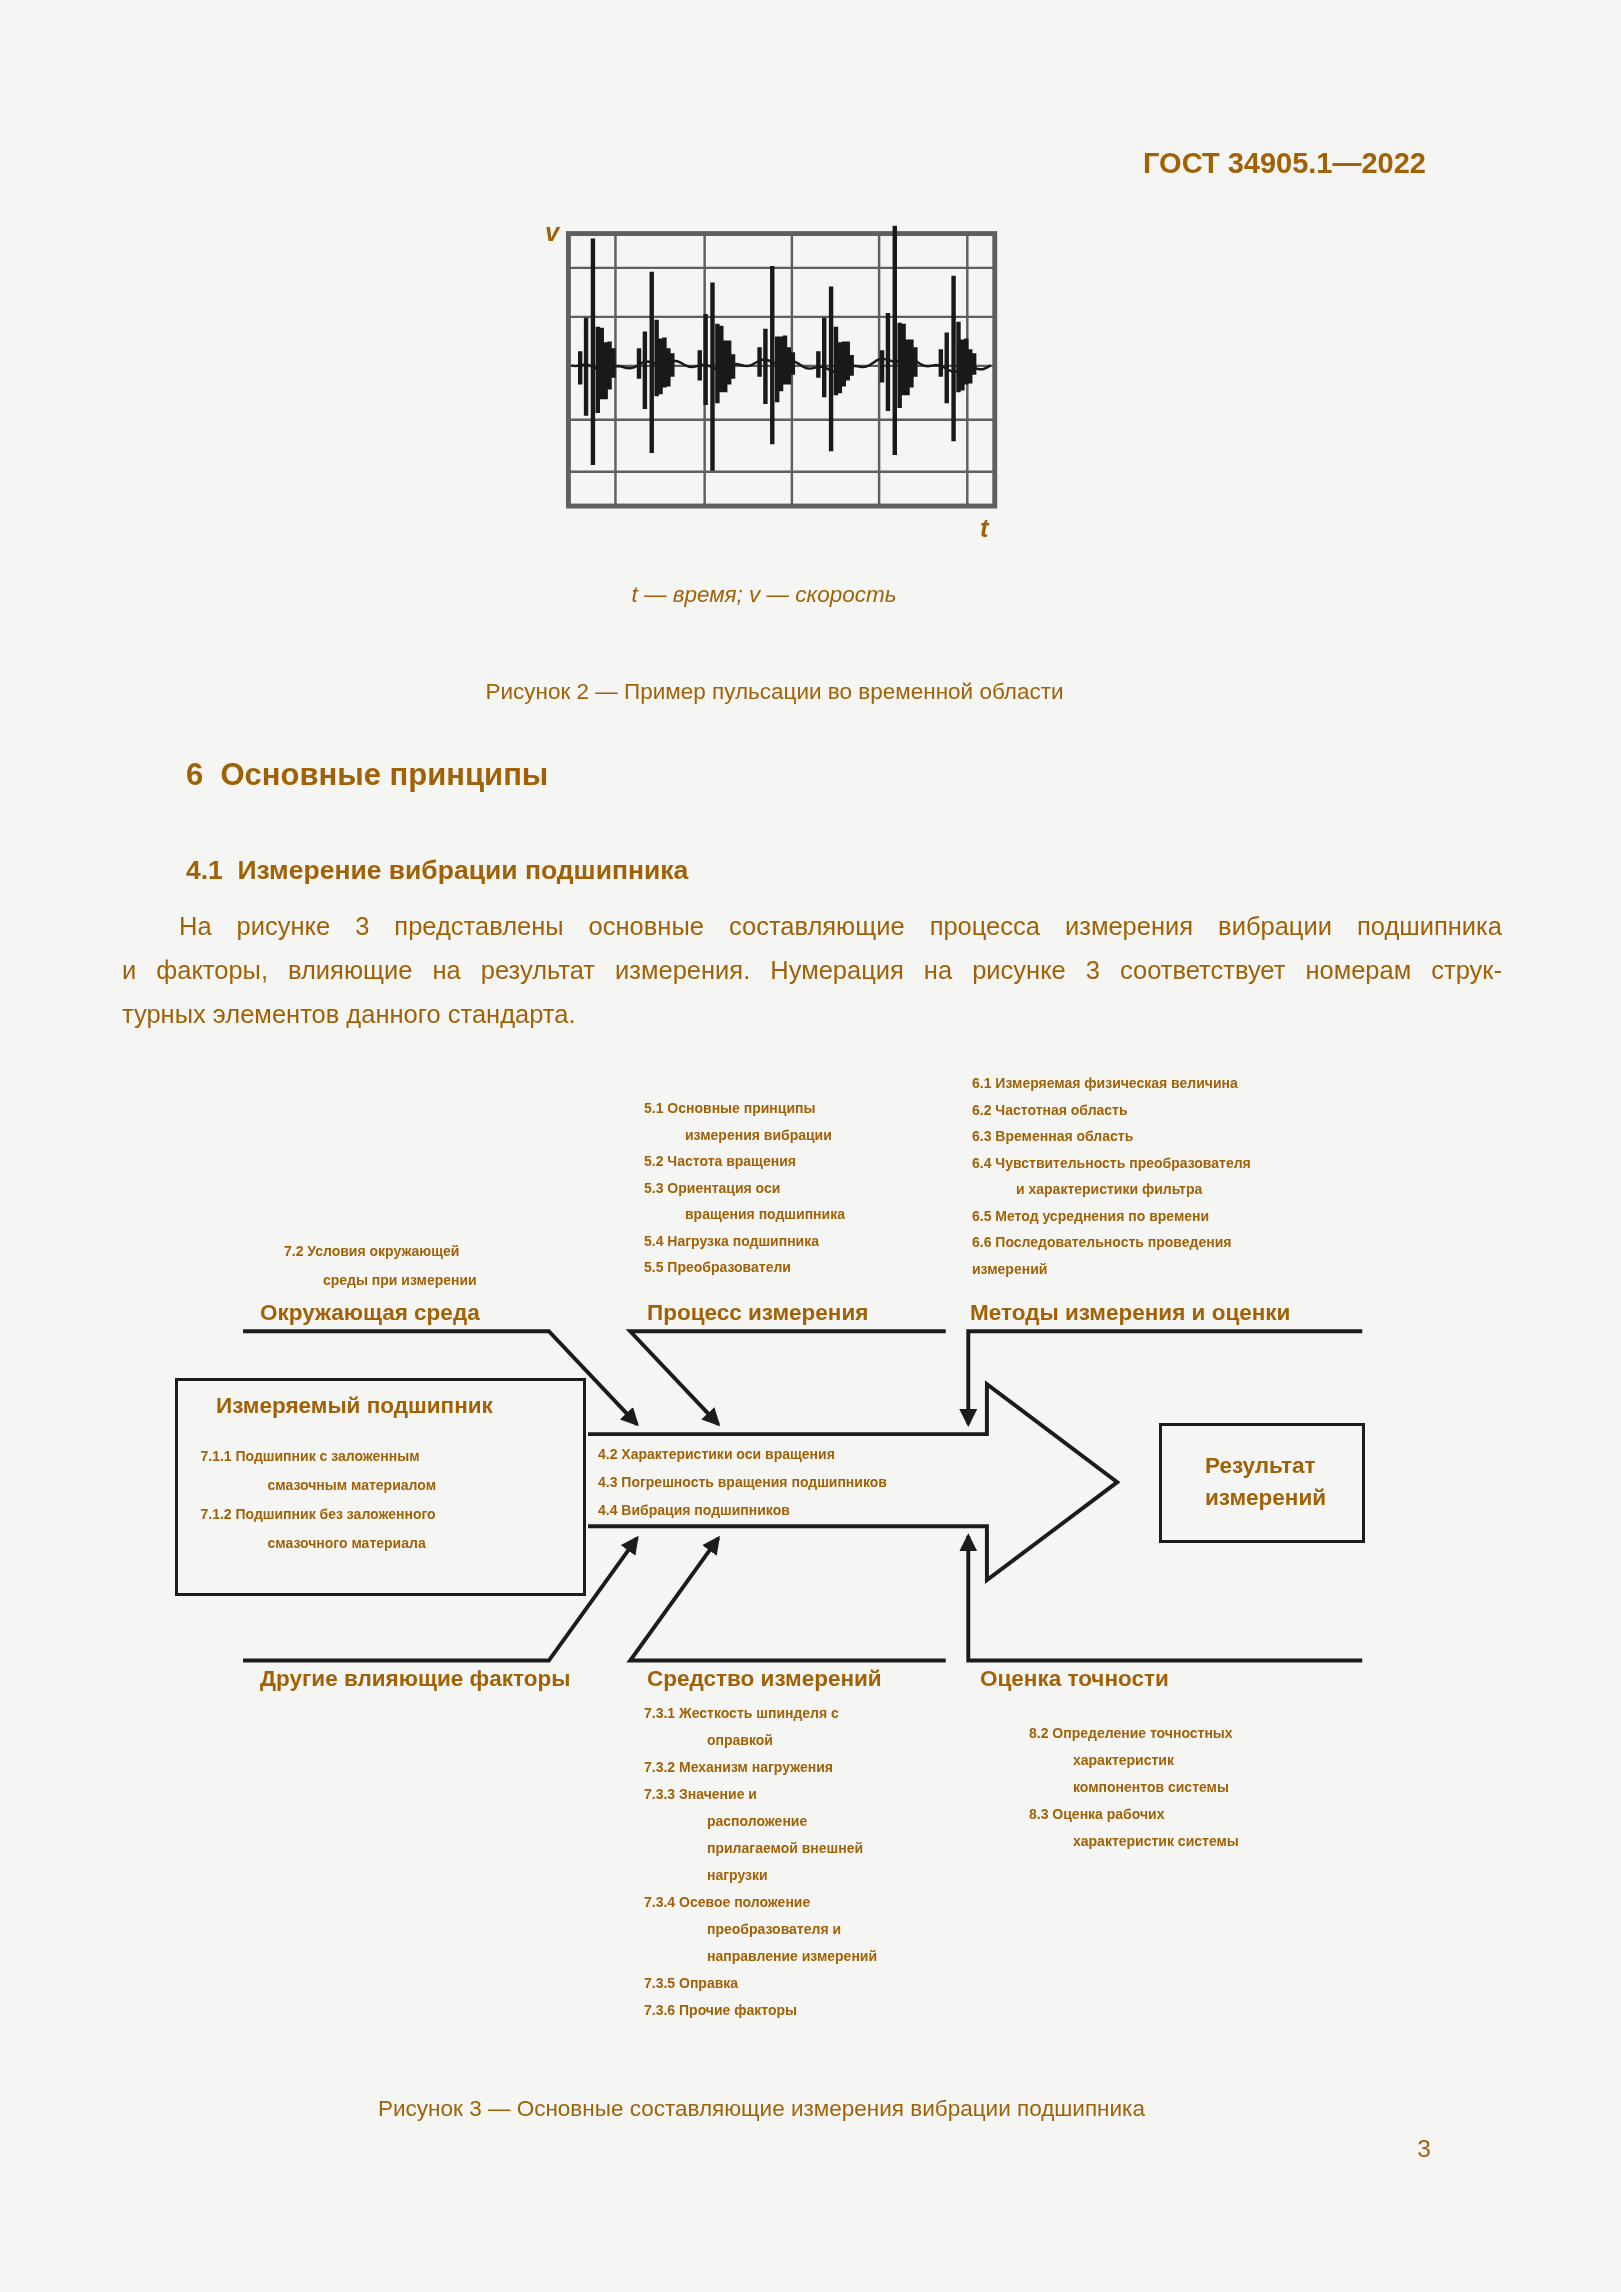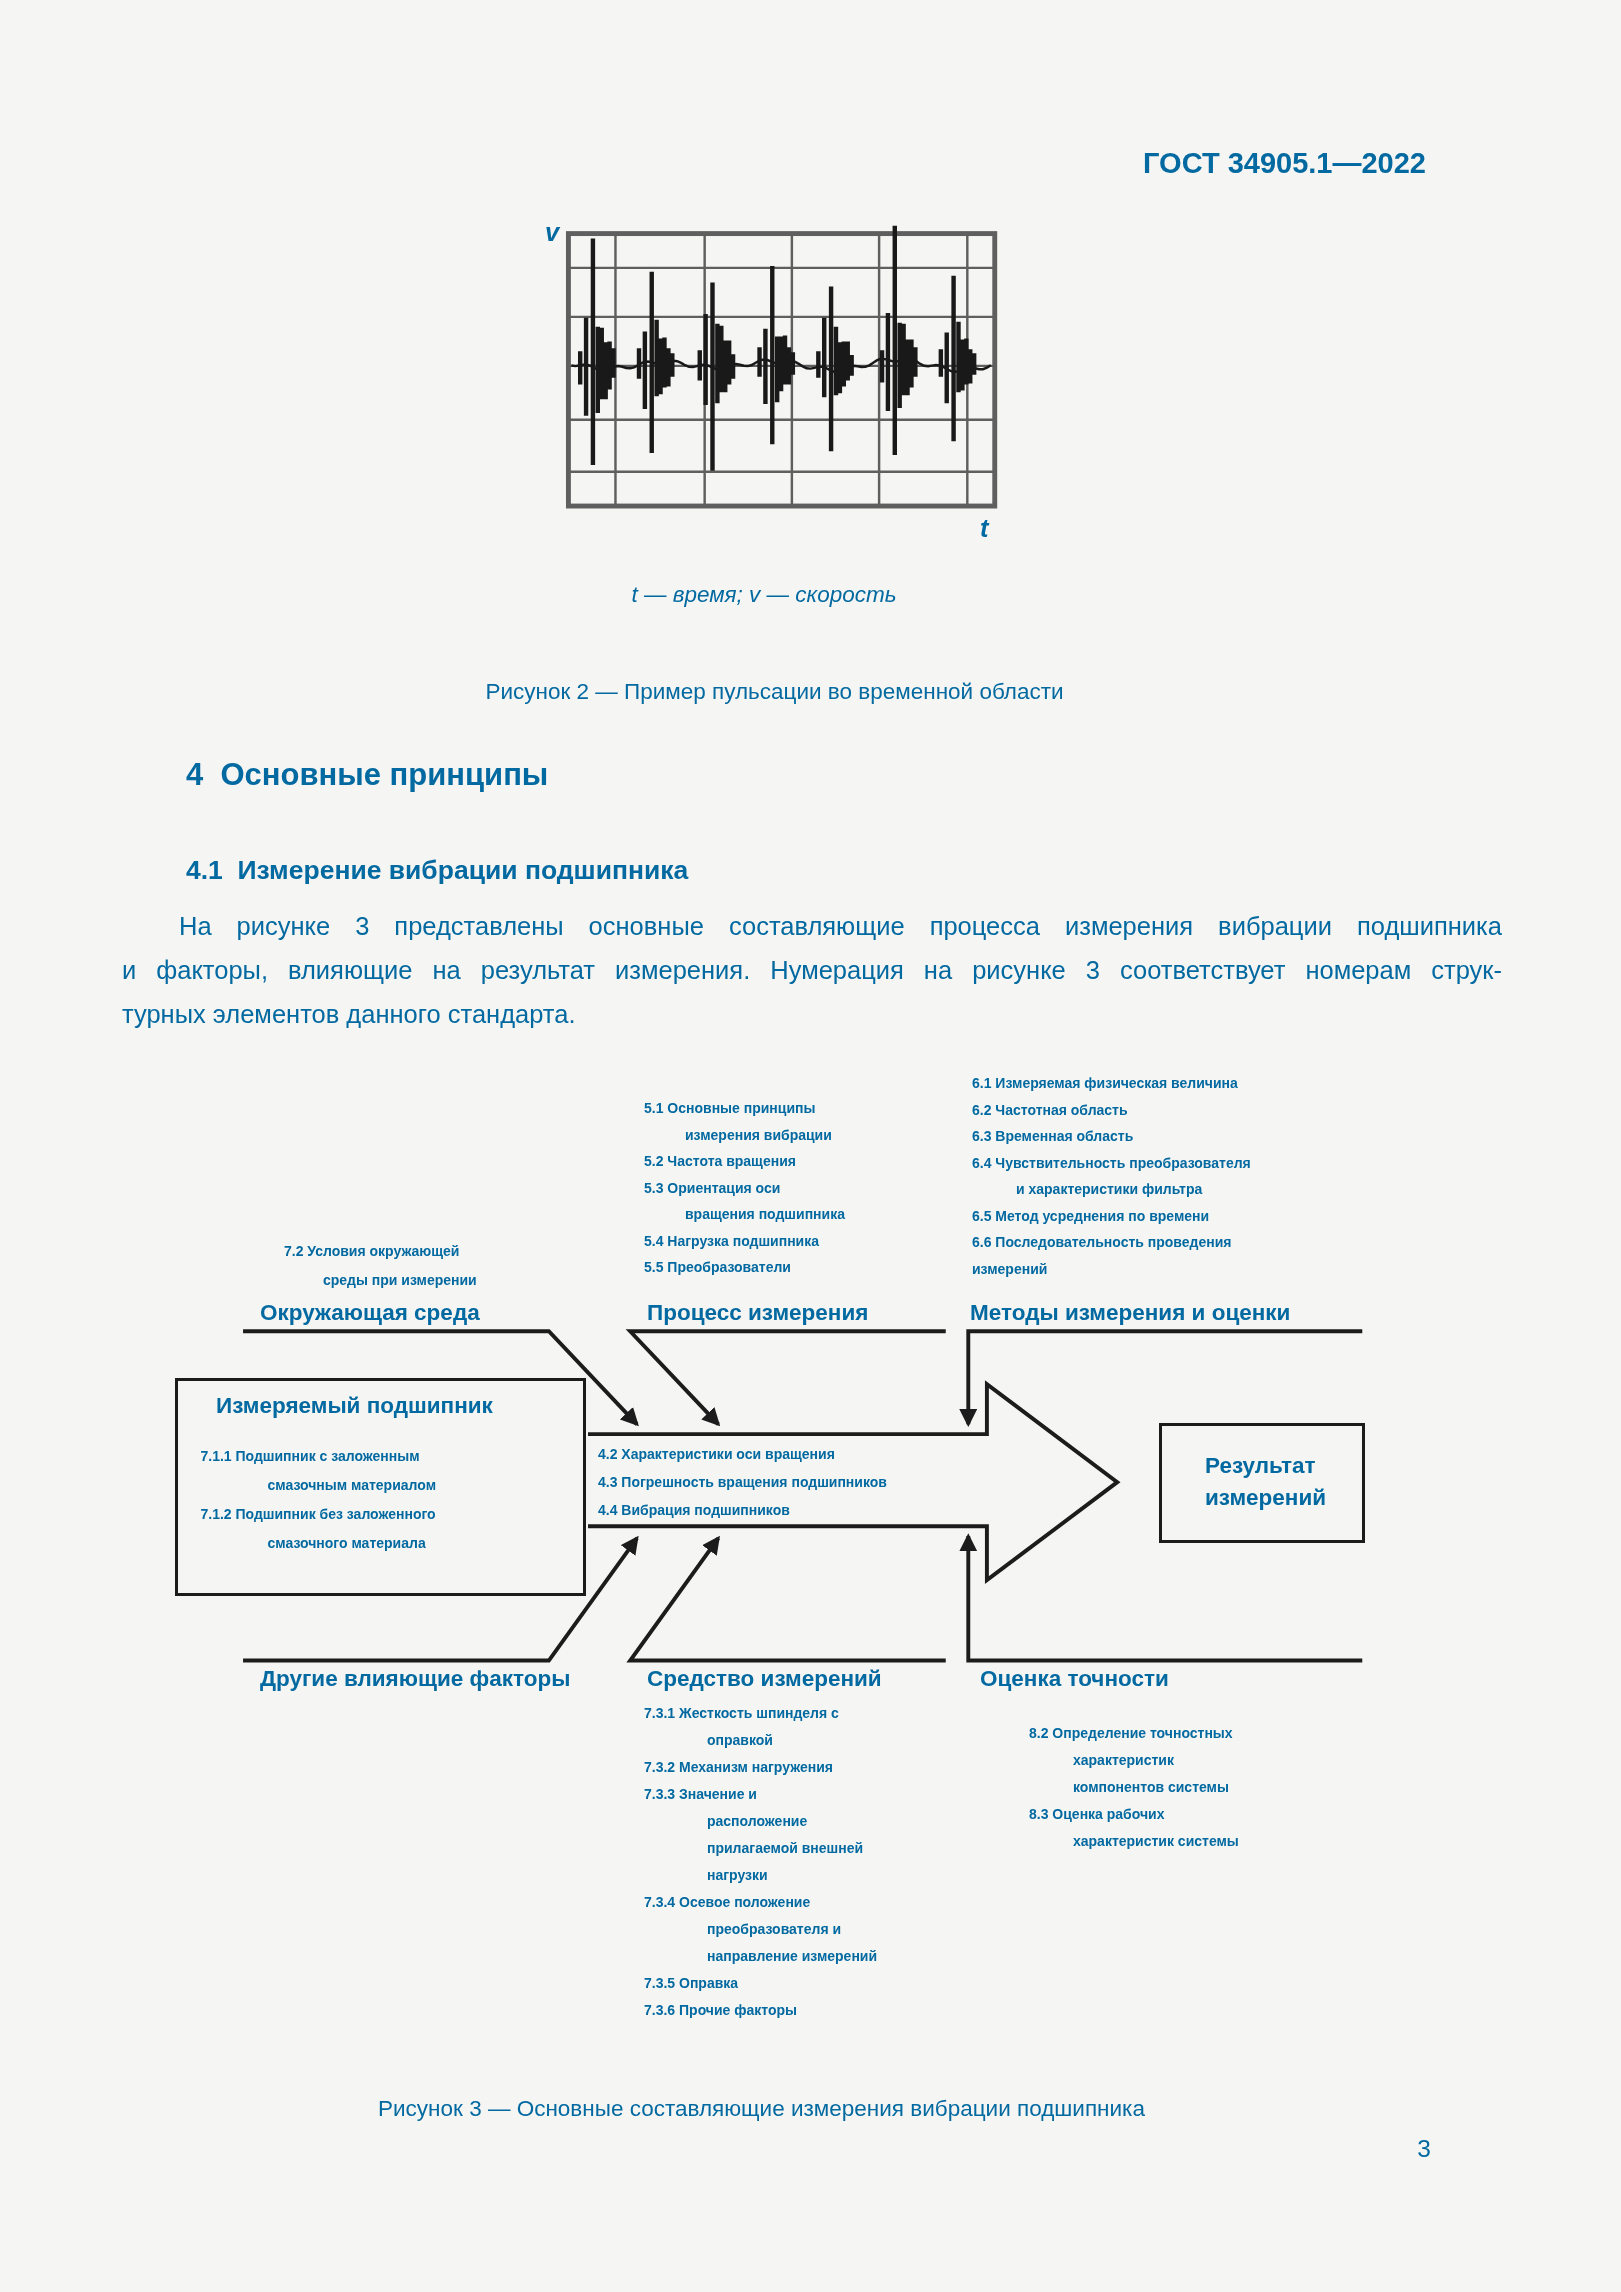--- a/index.html
+++ b/index.html
@@ -1,18 +1,18 @@
 <!DOCTYPE html>
 <html><head>
 <meta charset="utf-8">
 <style>
   html,body{margin:0;padding:0;background:#e9e9e7;}
   .page{
     position:relative;width:1621px;height:2293px;background:#f5f5f3;
-    font-family:"Liberation Sans","DejaVu Sans",sans-serif;color:#0369a1;
+    font-family:"Liberation Sans","DejaVu Sans",sans-serif;color:#a16207;
     overflow:hidden;margin:0 auto;
   }
   .abs{position:absolute;}
   svg.overlay{position:absolute;left:0;top:0;width:1621px;height:2293px;}
   .hdr{font-size:29px;font-weight:bold;text-align:right;white-space:pre;}
   .axis-lab{font-size:25.5px;font-weight:bold;font-style:italic;}
   .legend{font-size:22.5px;font-style:italic;text-align:center;}
   .caption{font-size:22.5px;text-align:center;margin-top:42px;}
   .h1{font-size:31px;font-weight:bold;white-space:pre;}
   .h2{font-size:26.5px;font-weight:bold;white-space:pre;}
@@ -71,21 +71,21 @@
       <path d="M1390 1694 H988 V1567" marker-end="url(#ah)"></path>
     </g>
   </svg>
 
   <div class="abs axis-lab" style="left:545px;top:218px;">v</div>
   <div class="abs axis-lab" style="left:980px;top:514px;">t</div>
 
   <div class="abs legend" style="left:372px;top:582px;width:784px;">t — время; v — скорость</div>
   <div class="abs caption" style="left:0px;top:637px;width:1549px;">Рисунок 2 — Пример пульсации во временной области</div>
 
-  <div class="abs h1" style="left:186px;top:757px;">4  Основные принципы</div>
+  <div class="abs h1" style="left:186px;top:757px;">6  Основные принципы</div>
   <div class="abs h2" style="left:186px;top:855px;">4.1  Измерение вибрации подшипника</div>
 
   <div class="abs" style="left:122px;top:904px;width:1380px;">
     <div class="para-line jline" style="text-indent:57px;">На рисунке 3 представлены основные составляющие процесса измерения вибрации подшипника</div>
     <div class="para-line jline">и факторы, влияющие на результат измерения. Нумерация на рисунке 3 соответствует номерам струк-</div>
     <div class="para-line">турных элементов данного стандарта.</div>
   </div>
 
   <div class="abs dlist" style="left:644px;top:1095px;"><div>5.1 Основные принципы</div><div style="padding-left: 41px;">измерения вибрации</div><div>5.2 Частота вращения</div><div>5.3 Ориентация оси</div><div style="padding-left: 41px;">вращения подшипника</div><div>5.4 Нагрузка подшипника</div><div>5.5 Преобразователи</div></div>
   <div class="abs dlist" style="left:972px;top:1070px;"><div>6.1 Измеряемая физическая величина</div><div>6.2 Частотная область</div><div>6.3 Временная область</div><div>6.4 Чувствительность преобразователя</div><div style="padding-left: 44px;">и характеристики фильтра</div><div>6.5 Метод усреднения по времени</div><div>6.6 Последовательность проведения</div><div>измерений</div></div>

